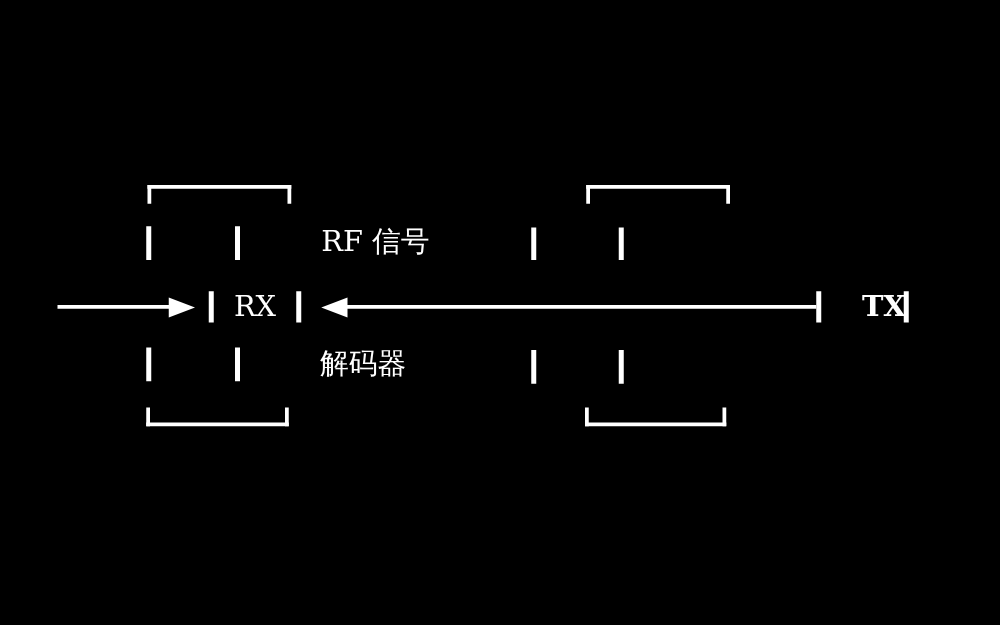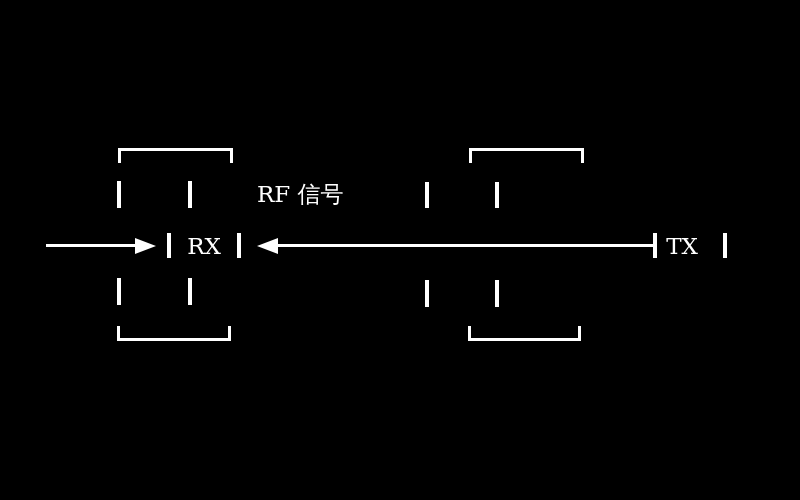--- a/index.html
+++ b/index.html
@@ -94,19 +94,20 @@
     <div class="vbar" style="left:237px; top:233px; height:25px;"></div>
   </div>
 
   <div>
     <div class="tri left" style="left:257px; top:238px;"></div>
     <div class="hline" style="left:277px; top:244px; width:376px;"></div>
   </div>
 
   <div>
     <div class="vbar" style="left:653px; top:233px; height:25px;"></div>
-    <div class="label centered" style="left:649px; top:232px; width:66px;">TX</div>
+    <div class="label centered" style="left:674px; top:232px; width:66px;font-weight:bold;">TX</div>
     <div class="vbar" style="left:723px; top:233px; height:25px;"></div>
   </div>
 
   <div class="label" style="left:257px; top:180px;">RF 信号</div>
+  <div class="label" style="left:256px; top:277px;">解码器</div>
 
 </div>
 
 </body></html>

